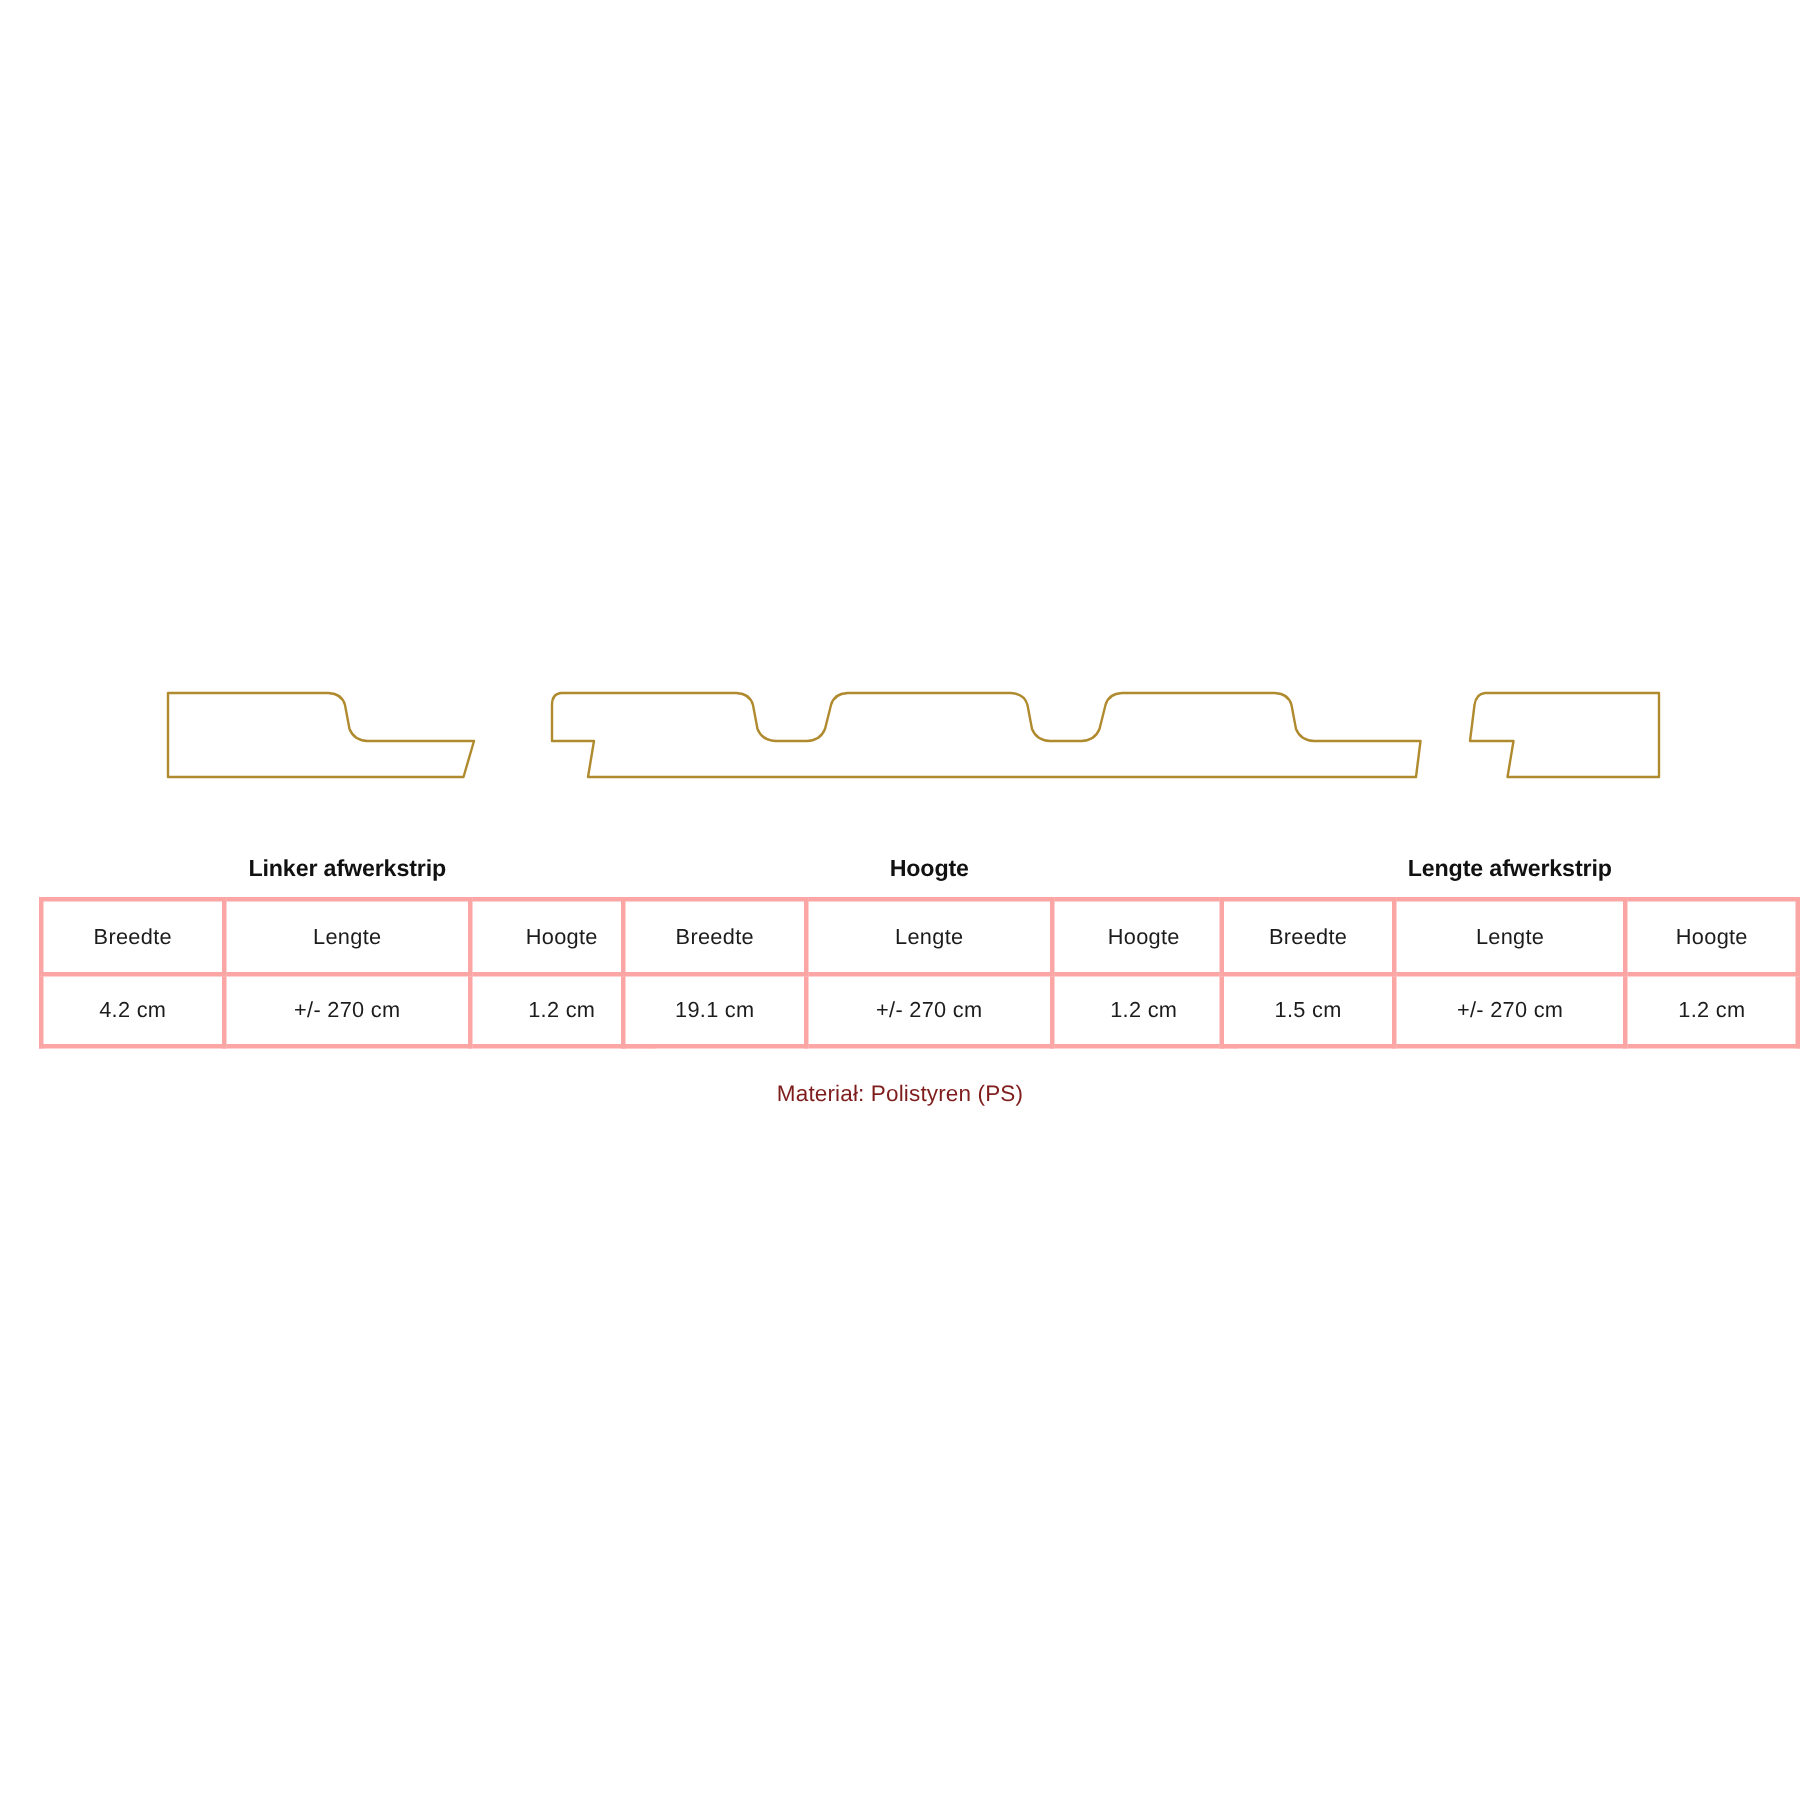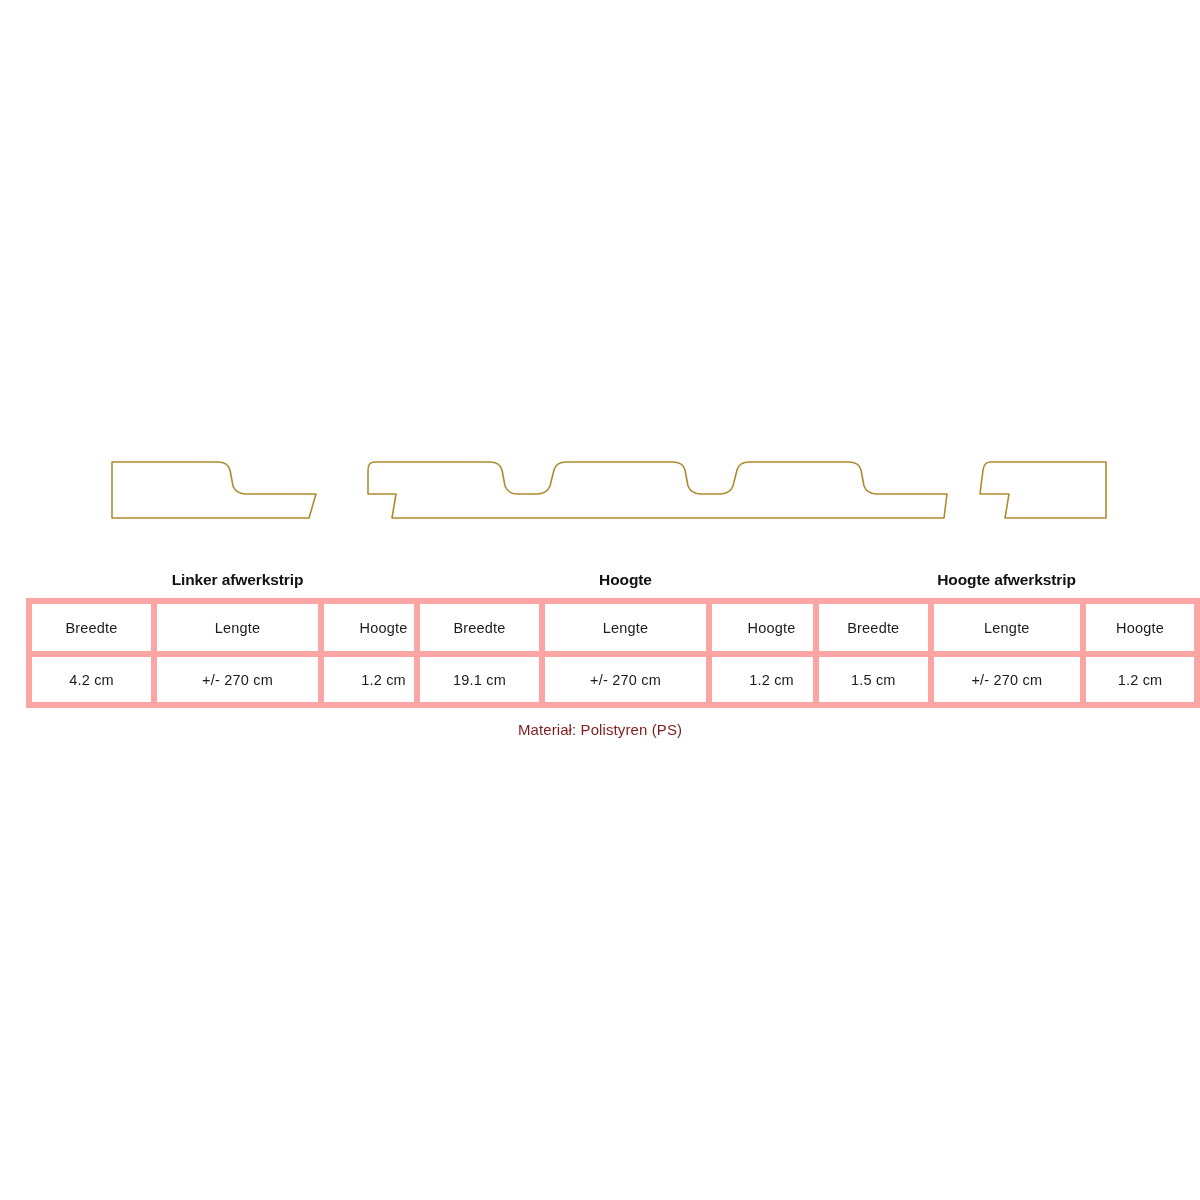--- a/index.html
+++ b/index.html
@@ -44,21 +44,21 @@
     color: #111111;
     margin-bottom: 9px;
     white-space: nowrap;
   }
   table.spec {
     border-collapse: collapse;
     table-layout: fixed;
     background: #ffffff;
   }
   table.spec td {
-    border: 6px solid #fca5a5;
+    border: 3px solid #fca5a5;
     text-align: center;
     vertical-align: middle;
     font-size: 14.5px;
     font-weight: 400;
     color: #1c1c1c;
     height: 46px;
     padding: 0 4px;
     white-space: nowrap;
     letter-spacing: 0.2px;
   }
@@ -158,21 +158,21 @@
       <tr class="body">
         <td class="col-w">19.1 cm</td>
         <td class="col-l">+/- 270 cm</td>
         <td class="col-h">1.2 cm</td>
       </tr>
     </tbody>
       </table>
   </div>
 
   <div class="table-block" style="left:813px; top:571px;">
-    <div class="table-title">Hoogte afwerkstrip</div>
+    <div class="table-title">Lengte afwerkstrip</div>
     <table class="spec">
       <tbody>
           <tr class="head">
         <td class="col-w">Breedte</td>
         <td class="col-l">Lengte</td>
         <td class="col-h">Hoogte</td>
       </tr>
       <tr class="body">
         <td class="col-w">1.5 cm</td>
         <td class="col-l">+/- 270 cm</td>

